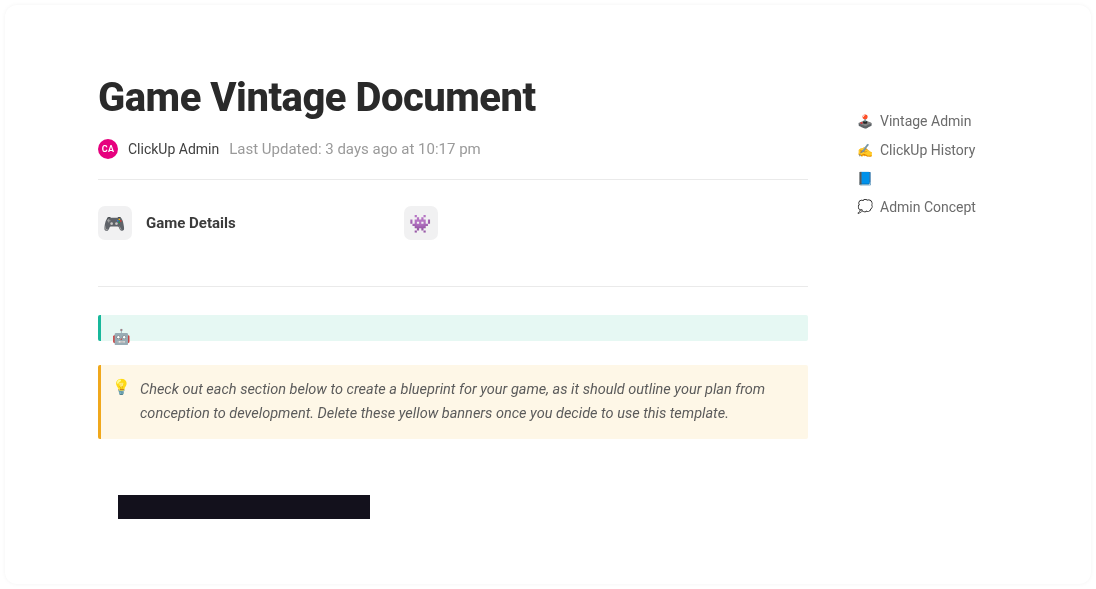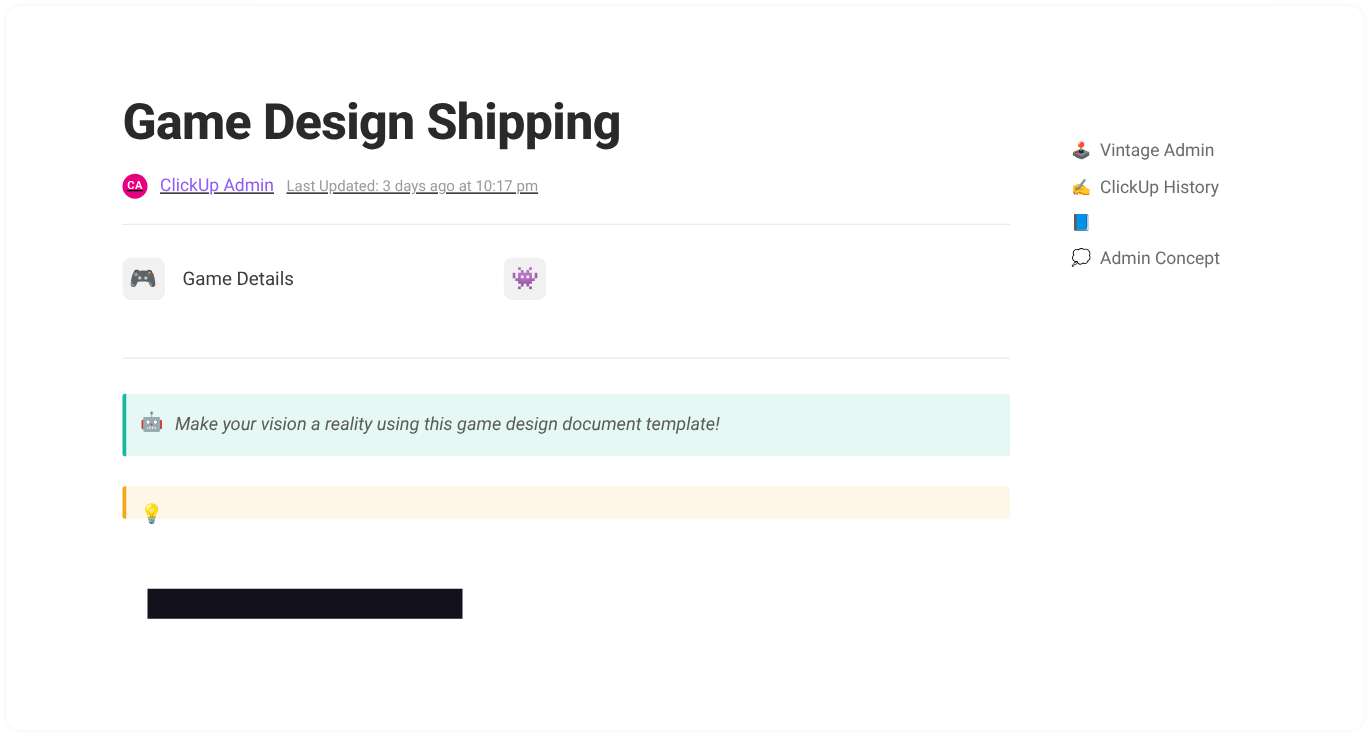--- a/index.html
+++ b/index.html
@@ -32,41 +32,40 @@
       font-weight: 800;
       color: #2a2a2a;
       letter-spacing: -0.5px;
       line-height: 1.15;
     }
     .meta-row {
       display: flex;
       align-items: center;
       gap: 10px;
       margin-top: 18px;
-      text-decoration: underline;
     }
     .avatar {
       width: 20px;
       height: 20px;
       border-radius: 50%;
       background: #e6007e;
       color: #fff;
       font-size: 9px;
       font-weight: 600;
       display: flex;
       align-items: center;
       justify-content: center;
       letter-spacing: 0.3px;
     }
     .author {
       font-size: 14px;
-      color: #8b5cf6;
+      color: #404040;
     }
     .updated {
-      font-size: 12px;
+      font-size: 15px;
       color: #9a9a9a;
     }
     .hr {
       height: 1px;
       background: #eaeaea;
       margin-top: 20px;
       margin-bottom: 0;
     }
     .section-links {
       display: flex;
@@ -88,21 +87,21 @@
       border-radius: 7px;
       display: flex;
       align-items: center;
       justify-content: center;
       font-size: 18px;
       color: #3d3d3d;
     }
     .section-label {
       font-size: 15px;
       color: #3b3b3b;
-      font-weight: 400;
+      font-weight: 700;
     }
 
     .banner {
       position: relative;
       padding: 13px 20px 13px 42px;
       border-radius: 2px;
       margin-top: 28px;
     }
     .banner::before {
       content: "";
@@ -169,21 +168,21 @@
       font-size: 13px;
     }
   </style>
 </head>
 <body>
 
 <div class="page-card">
 
   <div class="main">
 
-    <h1 class="title">Game Design Shipping</h1>
+    <h1 class="title">Game Vintage Document</h1>
 
     <div class="meta-row">
       <div class="avatar">CA</div>
       <span class="author">ClickUp Admin</span>
       <span class="updated">Last Updated: 3 days ago at 10:17 pm</span>
     </div>
 
     <div class="hr"></div>
 
     <div class="section-links">
@@ -193,25 +192,25 @@
       </div>
       <div class="section-link section-block-right">
         <div class="icon-chip">👾</div>
       </div>
     </div>
 
     <div class="hr"></div>
 
     <div class="banner green">
       <span class="banner-icon">🤖</span>
-      <div class="banner-text">Make your vision a reality using this game design document template!</div>
     </div>
 
     <div class="banner yellow">
       <span class="banner-icon">💡</span>
+      <div class="banner-text">Check out each section below to create a blueprint for your game, as it should outline your plan from conception to development. Delete these yellow banners once you decide to use this template.</div>
     </div>
 
     <div class="embed-placeholder"></div>
 
   </div>
 
   <div class="toc">
     <div class="toc-item">
       <span class="toc-icon">🕹️</span>
       <span>Vintage Admin</span>

